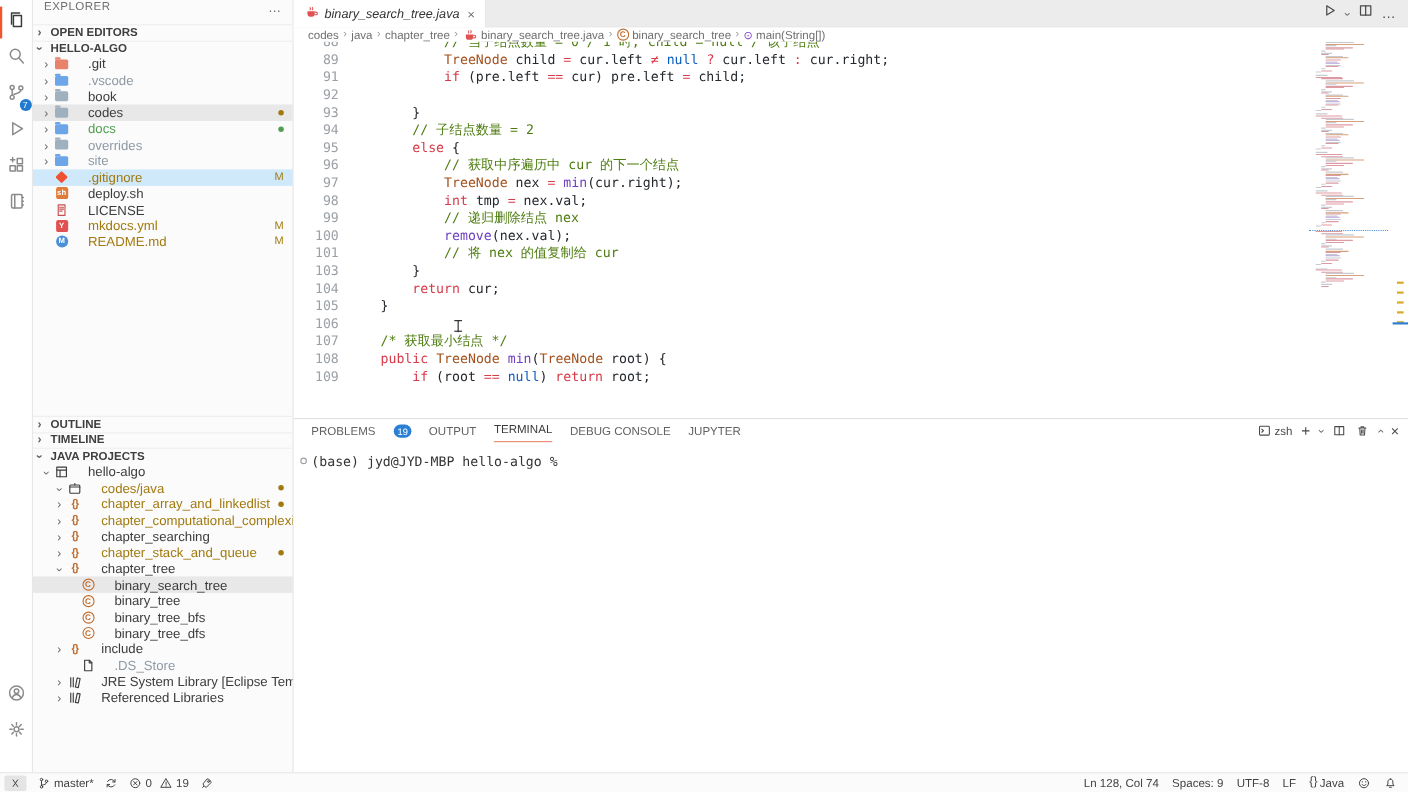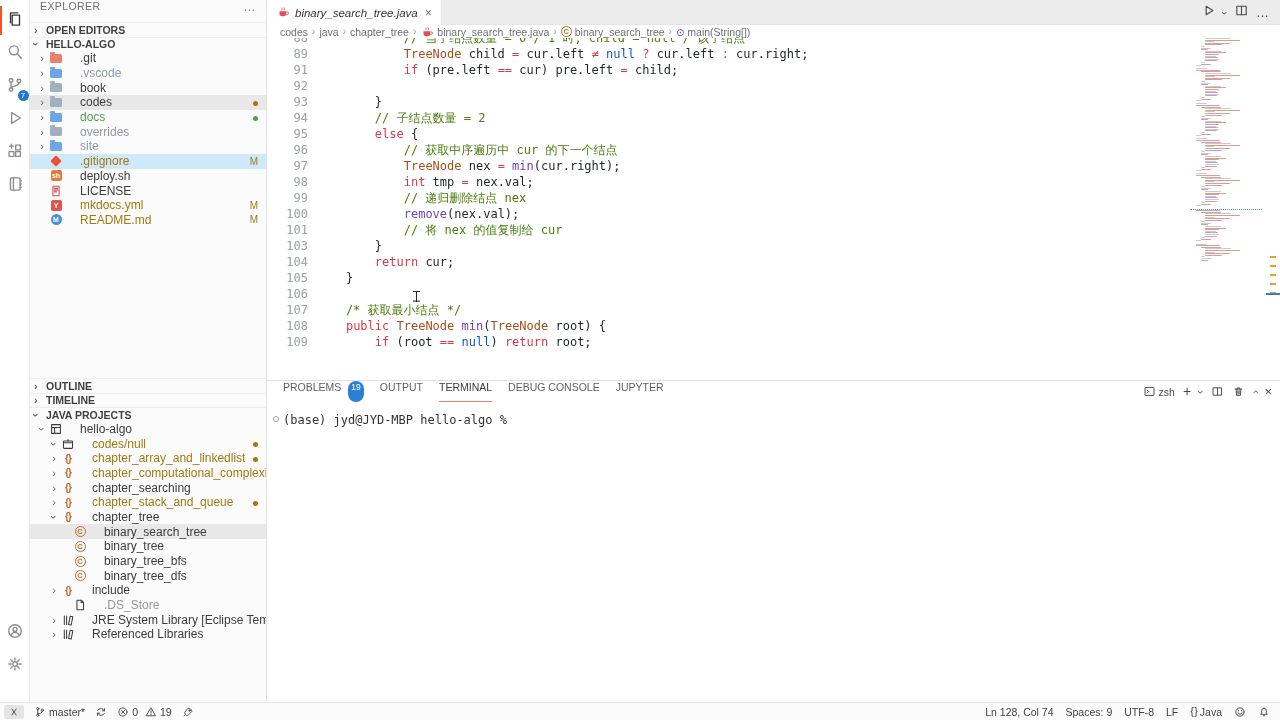--- a/index.html
+++ b/index.html
@@ -72,21 +72,21 @@
   .ov-warn { position:absolute; left:4px; width:6px; height:2px; background:#d9a927; }
   .ov-cursor { position:absolute; left:0; width:14px; height:2px; background:#2f7fd6; }
   
   #ibeam { position:absolute; width:7px; height:11px; }
   #ibeam::before { content:""; position:absolute; left:3px; top:0; bottom:0; width:1.4px; background:#222; }
   #ibeam::after { content:""; position:absolute; left:0; right:0; top:0; height:1.4px; background:#222; box-shadow:0 9.6px 0 #222; }
 
   
   #panel { position:absolute; left:267px; top:380px; width:1013px; height:322px; background:#fff; border-top:1px solid #e0e0e0; }
   #panel-header { height:21px; display:flex; align-items:center; padding:0 8px 0 16px; }
-  .ptab { font-size:10.5px; color:#616161; margin-right:16px; display:flex; gap:7px; height:21px; cursor:pointer; }
+  .ptab { font-size:10.5px; color:#616161; margin-right:16px; display:flex; align-items:center; gap:17px; height:21px; cursor:pointer; }
   .ptab.active { color:#3b3b3b; border-bottom:1.5px solid #e8846b; }
   .pbadge { background:#2b7fd4; color:#fff; border-radius:8px; font-size:8.5px; line-height:12px; min-width:12px; padding:0 3px; text-align:center; }
   #panel-actions { margin-left:auto; display:flex; align-items:center; gap:8px; color:#4a4a4a; font-size:12px; }
   #panel-actions svg { width:13px; height:13px; }
   .shell-label { font-size:10.5px; }
   #terminal { position:relative; padding:11px 0 0 16px; font-family:"DejaVu Sans Mono","Liberation Mono",monospace; font-size:12px; color:#333; }
   .term-deco { position:absolute; left:6px; top:14px; width:6px; height:6px; border:1px solid #9aa0a6; border-radius:50%; }
 
   
   #statusbar { position:absolute; left:0; top:702px; width:1280px; height:18px; background:#fbfbfb; border-top:1px solid #e7e7e7; display:flex; align-items:center; font-size:10.5px; color:#424242; padding:0 10px 0 4px; }
@@ -292,21 +292,21 @@
             <span class="flabel ">hello-algo</span>
           </div>
           <div class="row" style="padding-left: 18px;">
             <span class="twisty"><span class="chev down">›</span></span>
             <span class="ficon">
               <span class="svgline"><svg viewBox="0 0 16 16" fill="none" stroke="currentColor" stroke-width="1.2" stroke-linecap="round" stroke-linejoin="round">
                   <rect x="2.8" y="4.5" width="10.4" height="8.5" rx="1"></rect>
                   <path d="M2.8 6.5h10.4M8 4.5V3"></path>
                 </svg></span>
             </span>
-            <span class="flabel c-mod">codes/null</span>
+            <span class="flabel c-mod">codes/java</span>
             <span class="fbadge"><span class="dot dot-mod"></span></span>
           </div>
           <div class="row" style="padding-left: 18px;">
             <span class="twisty"><span class="chev">›</span></span>
             <span class="ficon">
               <span class="braces">{}</span>
             </span>
             <span class="flabel c-mod">chapter_array_and_linkedlist</span>
             <span class="fbadge"><span class="dot dot-mod"></span></span>
           </div>

